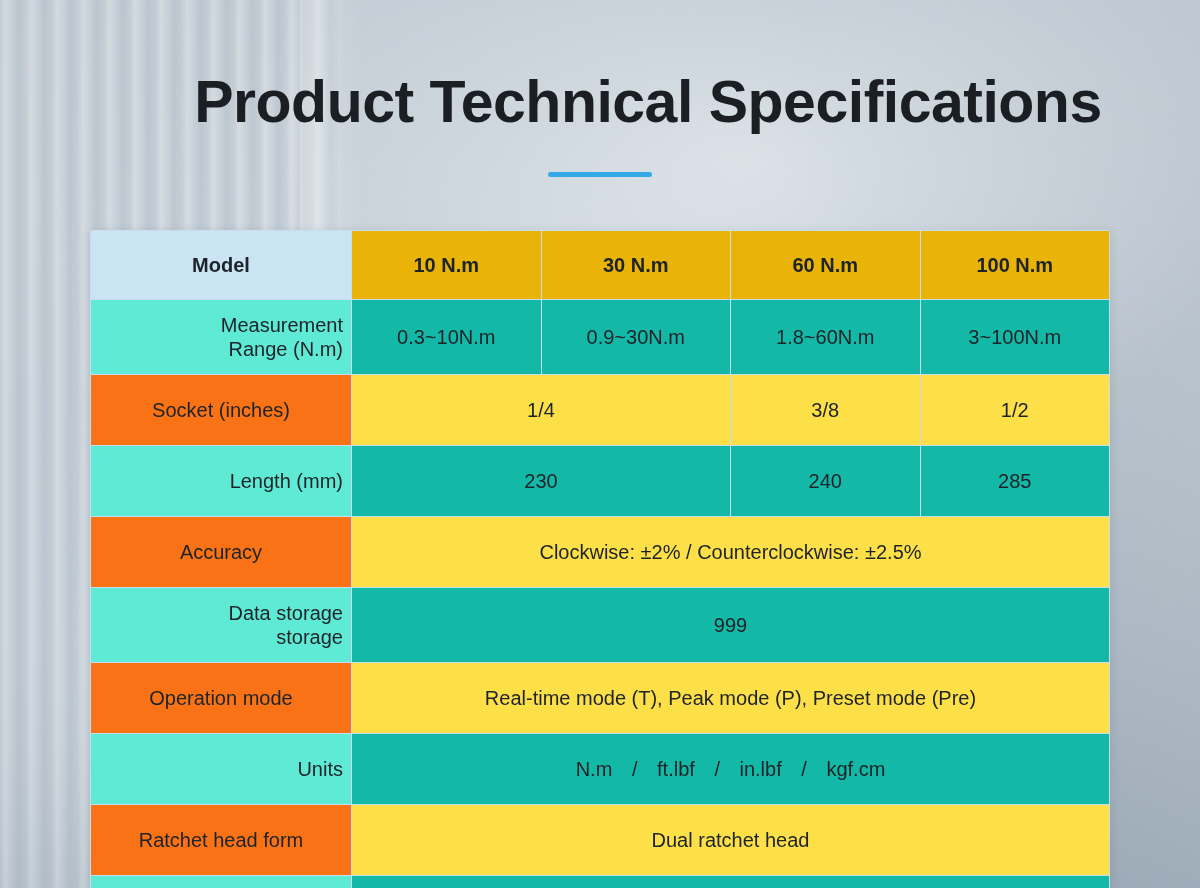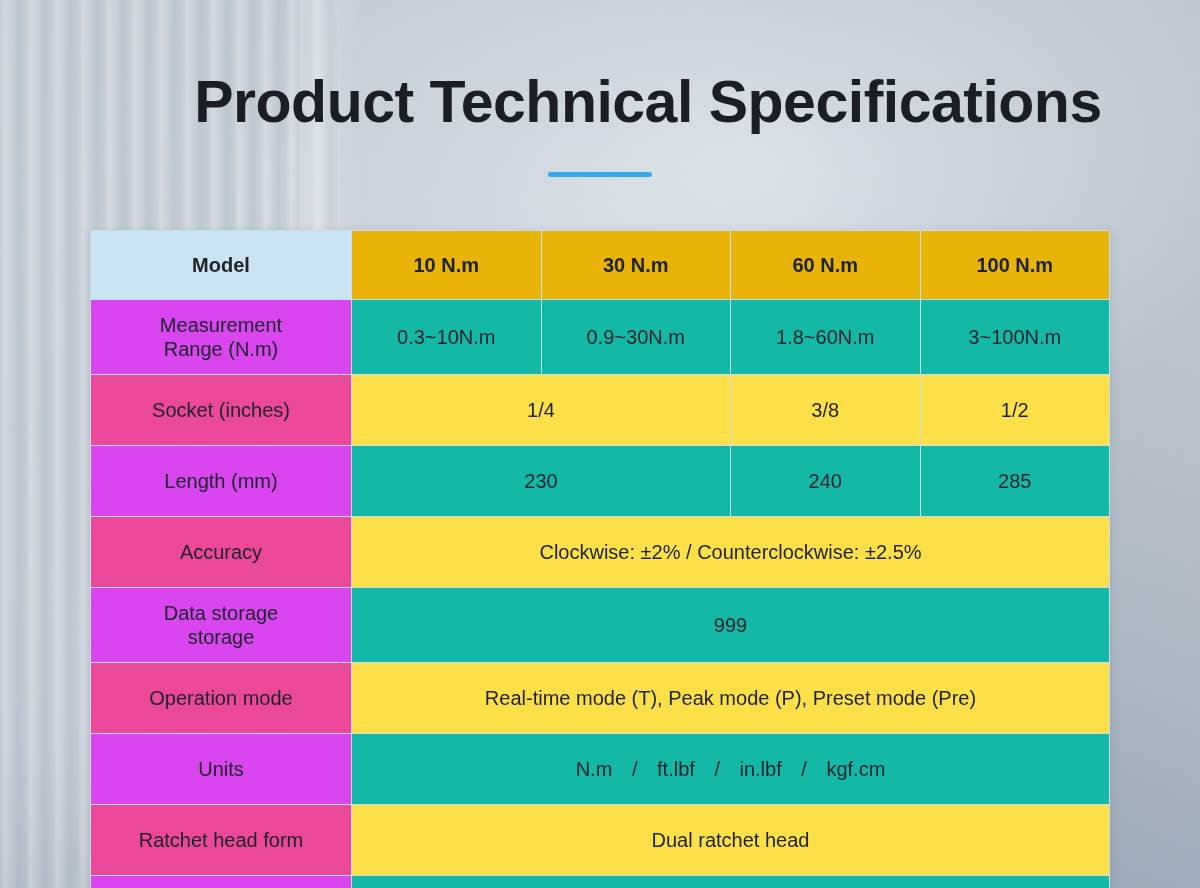--- a/index.html
+++ b/index.html
@@ -115,22 +115,22 @@
     padding: 6px 8px;
     line-height: 1.22;
   }
   .rowA td { background: #fde047; }
   .rowB td { background: #14b8a6; }
 
   td.label {
     width: 244px;
     font-size: 20px;
   }
-  .rowA td.label { background: #ec4899; }
-  .rowB td.label { background: #d946ef; }
+  .rowA td.label { background: #f97316; }
+  .rowB td.label { background: #5eead4; text-align: right; }
 
   .hdr td {
     font-weight: bold;
     font-size: 21px;
     background: #eab308;
     height: 56px;
   }
   .hdr td.label { background: #cbe4f4; }
 
   .h-range td { height: 62px; }

